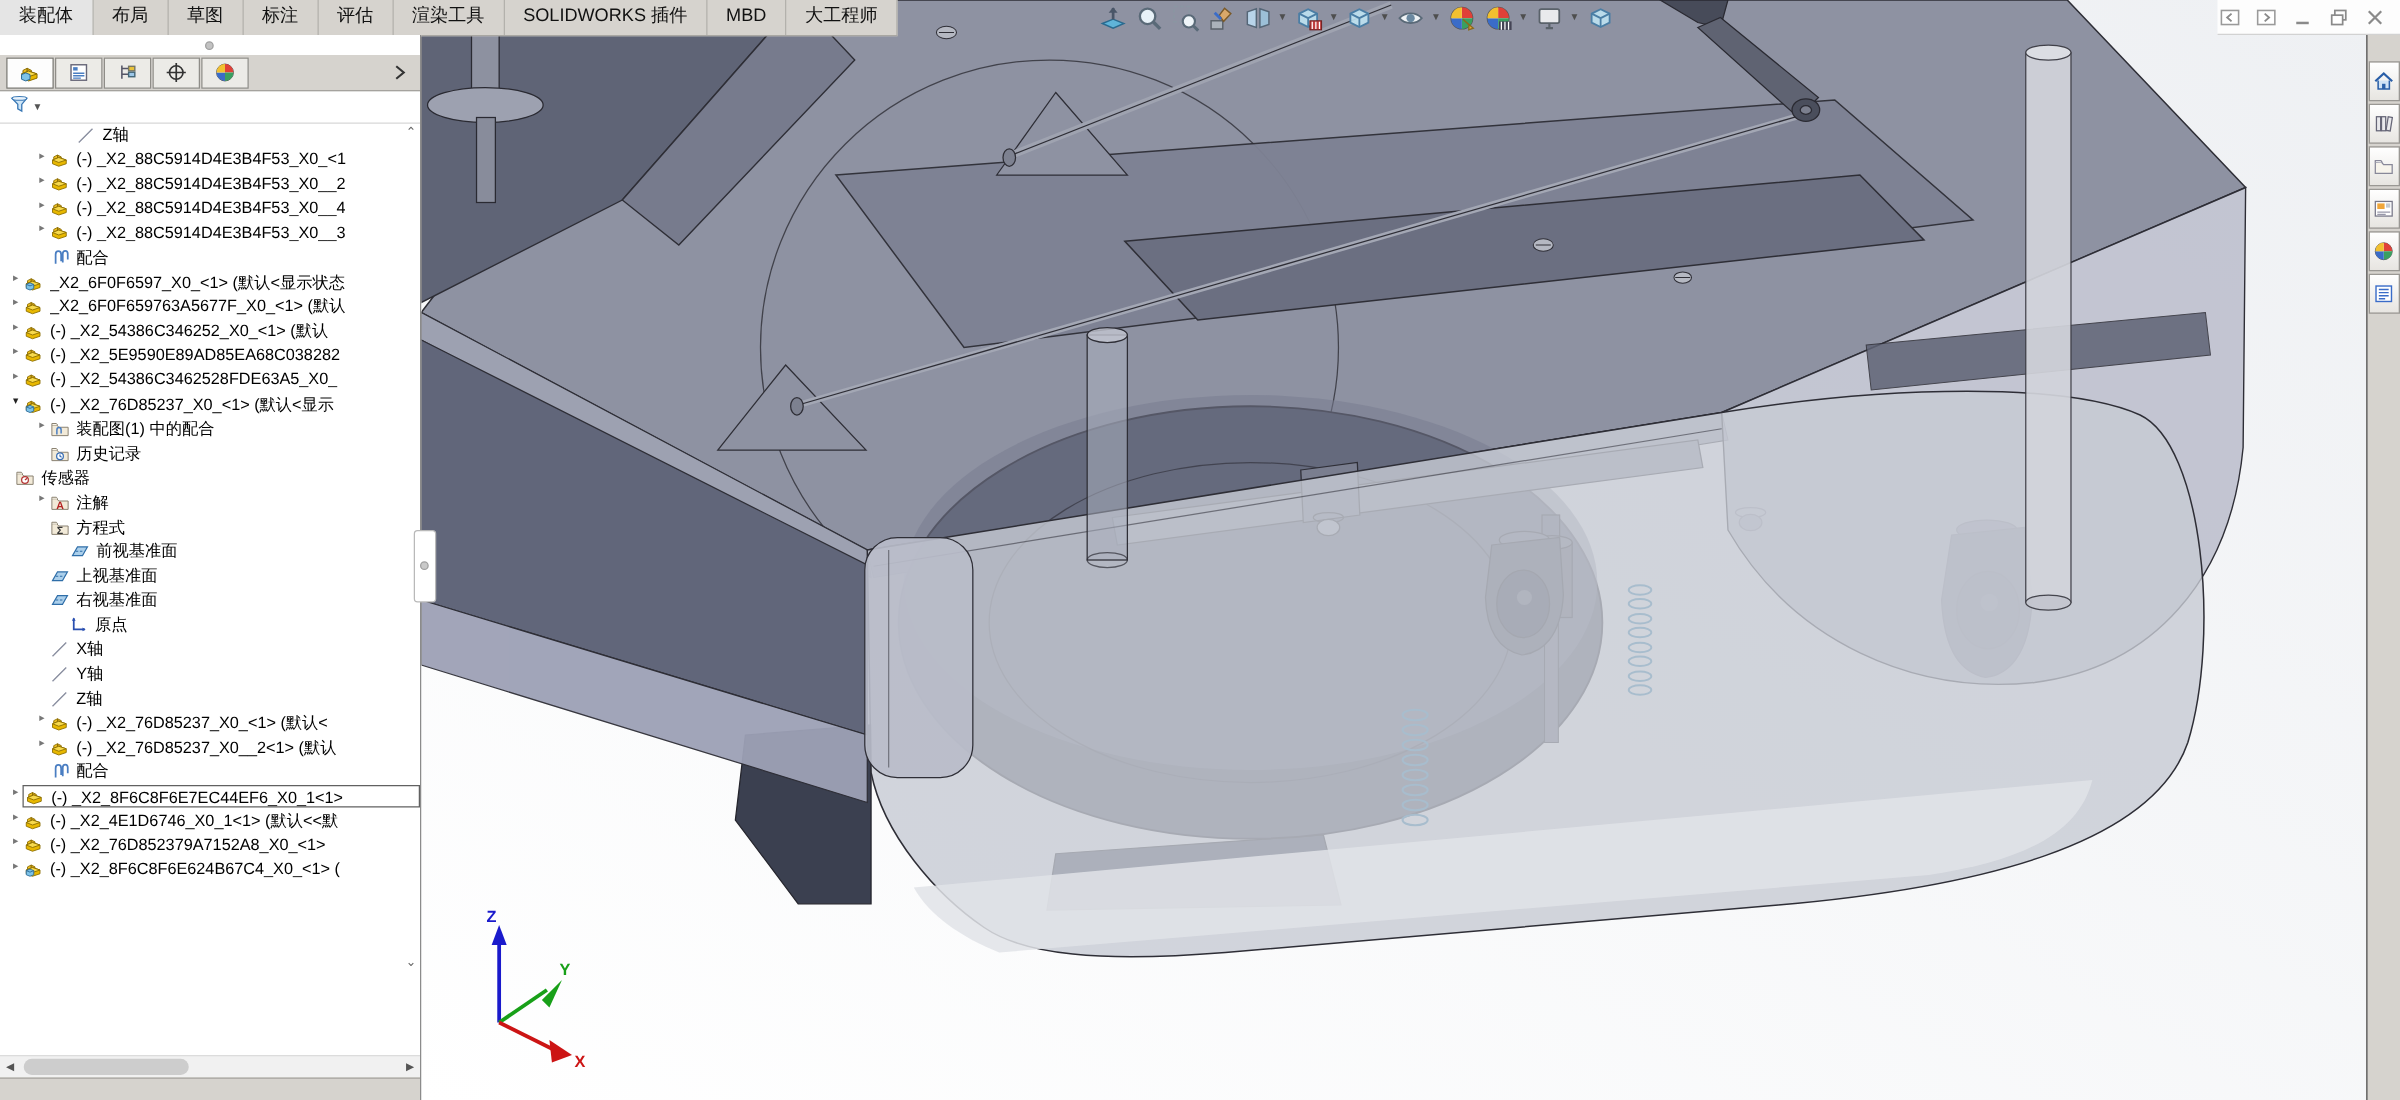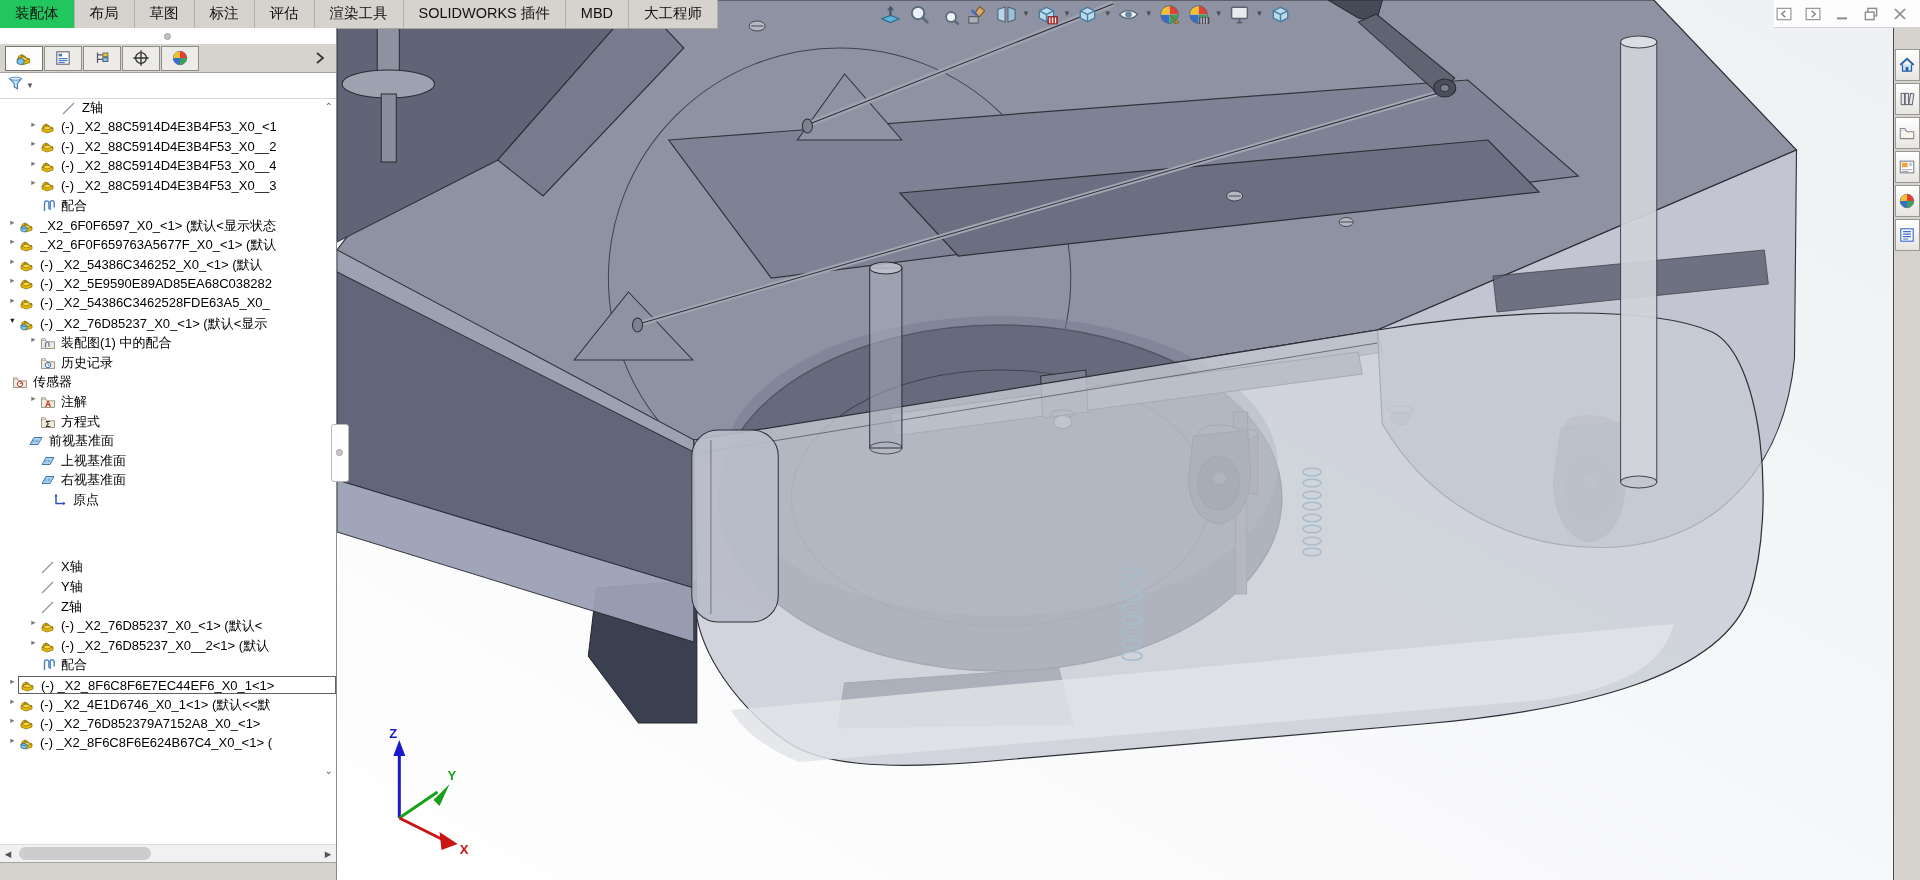--- a/index.html
+++ b/index.html
@@ -3,21 +3,21 @@
 <meta charset="utf-8">
 <style>
   html,body{margin:0;padding:0;background:#9aa0a8;}
   #app{position:relative;width:1920px;height:880px;overflow:hidden;background:#fff;
        font-family:"Liberation Sans","DejaVu Sans",sans-serif;-webkit-font-smoothing:antialiased;}
   
   .menubar{position:absolute;left:0;top:0;height:28px;display:flex;background:#d6d3ce;
            z-index:6;border-bottom:1px solid #a9a7a2;}
   .menutab{padding:0 15px;font-size:14.5px;line-height:27px;color:#111;
            border-right:1px solid #b3b1ac;white-space:nowrap;cursor:default;}
-  .menutab.active{background:#22c55e;}
+  .menutab.active{background:#e5e5e5;}
   .wincontrols{position:absolute;right:0;top:0;width:146px;height:28px;background:#fdfdfd;
                border-bottom:1px solid #d2d2d2;display:flex;align-items:center;
                justify-content:flex-end;gap:9px;padding-right:10px;z-index:7;box-sizing:border-box;}
   .wc{width:20px;height:20px;display:inline-flex;}
   .wc svg{width:20px;height:20px;}
   
   #viewport{position:absolute;left:337px;top:0;width:1556px;height:880px;background:#fff;}
   #scene{width:100%;height:100%;display:block;}
   .headsup{position:absolute;left:540px;top:1px;display:flex;align-items:center;z-index:5;}
   .hu{width:26px;height:26px;margin-right:3px;border-radius:3px;display:flex;
@@ -677,21 +677,21 @@
             <span class="ticon">
               <svg viewBox="0 0 16 16" xmlns="http://www.w3.org/2000/svg">
                 <path d="M1.5,5 h4 l1.5,1.8 h7.5 v6.7 h-13 Z" fill="#f2ead8" stroke="#8a8272" stroke-width=".8"></path>
                 <path d="M1.5,5 V3.8 h3.6 l1,1.2" fill="#fbf6ea" stroke="#8a8272" stroke-width=".8"></path>
                 <text x="8" y="13" font-size="8.5" font-weight="bold" fill="#333" text-anchor="middle" font-family="Liberation Sans,sans-serif">Σ</text>
               </svg>
             </span>
             <span class="tlabel">方程式</span>
           </span>
         </div>
-        <div class="trow" style="padding-left: 16px;">
+        <div class="trow" style="padding-left: 44px;">
           <span class="t-arrow"></span>
           <span class="lblwrap">
             <span class="ticon">
               <svg viewBox="0 0 16 16" xmlns="http://www.w3.org/2000/svg">
                 <path d="M2,11.5 L6,4.5 H14 L10,11.5 Z" fill="#9cc7e8" fill-opacity=".85" stroke="#2f6ea8" stroke-width=".9"></path>
                 <path d="M4.6,8 H11.4" stroke="#2f6ea8" stroke-width=".8" stroke-dasharray="2,1.3"></path>
               </svg>
             </span>
             <span class="tlabel">前视基准面</span>
           </span>
@@ -713,34 +713,34 @@
           <span class="lblwrap">
             <span class="ticon">
               <svg viewBox="0 0 16 16" xmlns="http://www.w3.org/2000/svg">
                 <path d="M2,11.5 L6,4.5 H14 L10,11.5 Z" fill="#9cc7e8" fill-opacity=".85" stroke="#2f6ea8" stroke-width=".9"></path>
                 <path d="M4.6,8 H11.4" stroke="#2f6ea8" stroke-width=".8" stroke-dasharray="2,1.3"></path>
               </svg>
             </span>
             <span class="tlabel">右视基准面</span>
           </span>
         </div>
-        <div class="trow" style="padding-left: 28px; margin-left: 12px;">
+        <div class="trow" style="padding-left: 43px;">
           <span class="t-arrow"></span>
           <span class="lblwrap">
             <span class="ticon">
               <svg viewBox="0 0 16 16" xmlns="http://www.w3.org/2000/svg">
                 <path d="M4,2.5 V11.5 H13" stroke="#2a4fb0" stroke-width="1.4" fill="none"></path>
                 <path d="M2.5,4.5 4,2 5.5,4.5Z" fill="#2a4fb0"></path>
                 <path d="M11,10 13.5,11.5 11,13Z" fill="#2a4fb0"></path>
               </svg>
             </span>
             <span class="tlabel">原点</span>
           </span>
         </div>
-        <div class="trow" style="padding-left: 28px; margin-top: 48px;">
+        <div class="trow" style="padding-left: 28px;">
           <span class="t-arrow"></span>
           <span class="lblwrap">
             <span class="ticon">
               <svg viewBox="0 0 16 16" xmlns="http://www.w3.org/2000/svg">
                 <path d="M3,13 L12,4 M2,14 L4.5,11.5 M10.5,5.5 L13,3" stroke="#8a8fa0" stroke-width="1.1" fill="none"></path>
               </svg>
             </span>
             <span class="tlabel">X轴</span>
           </span>
         </div>

